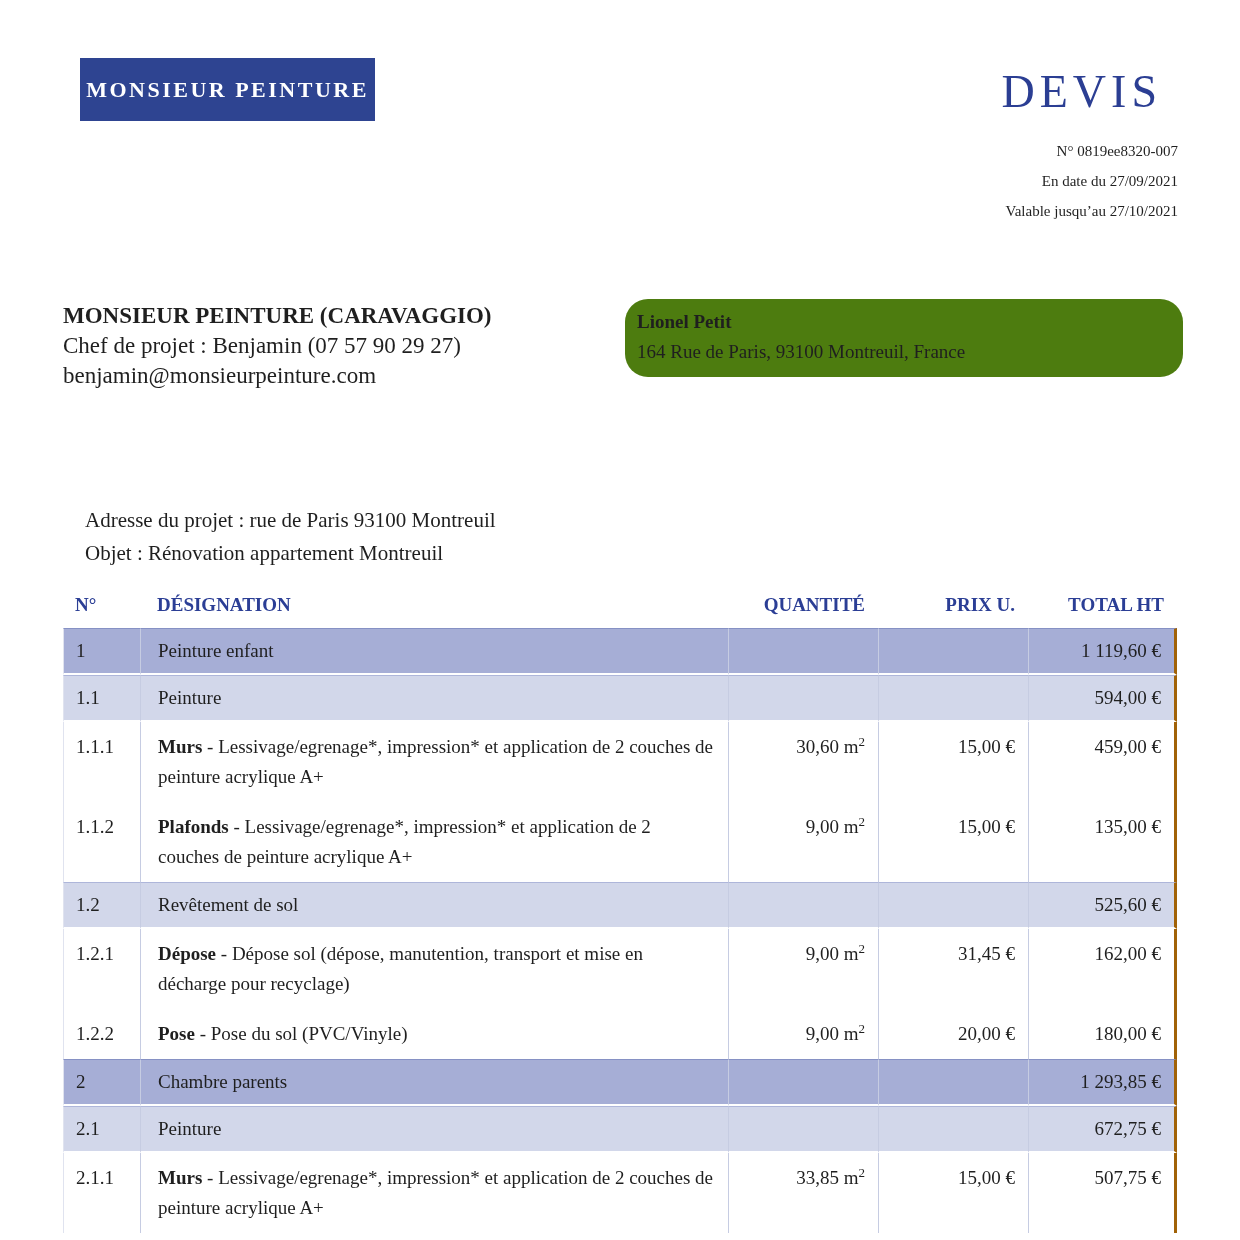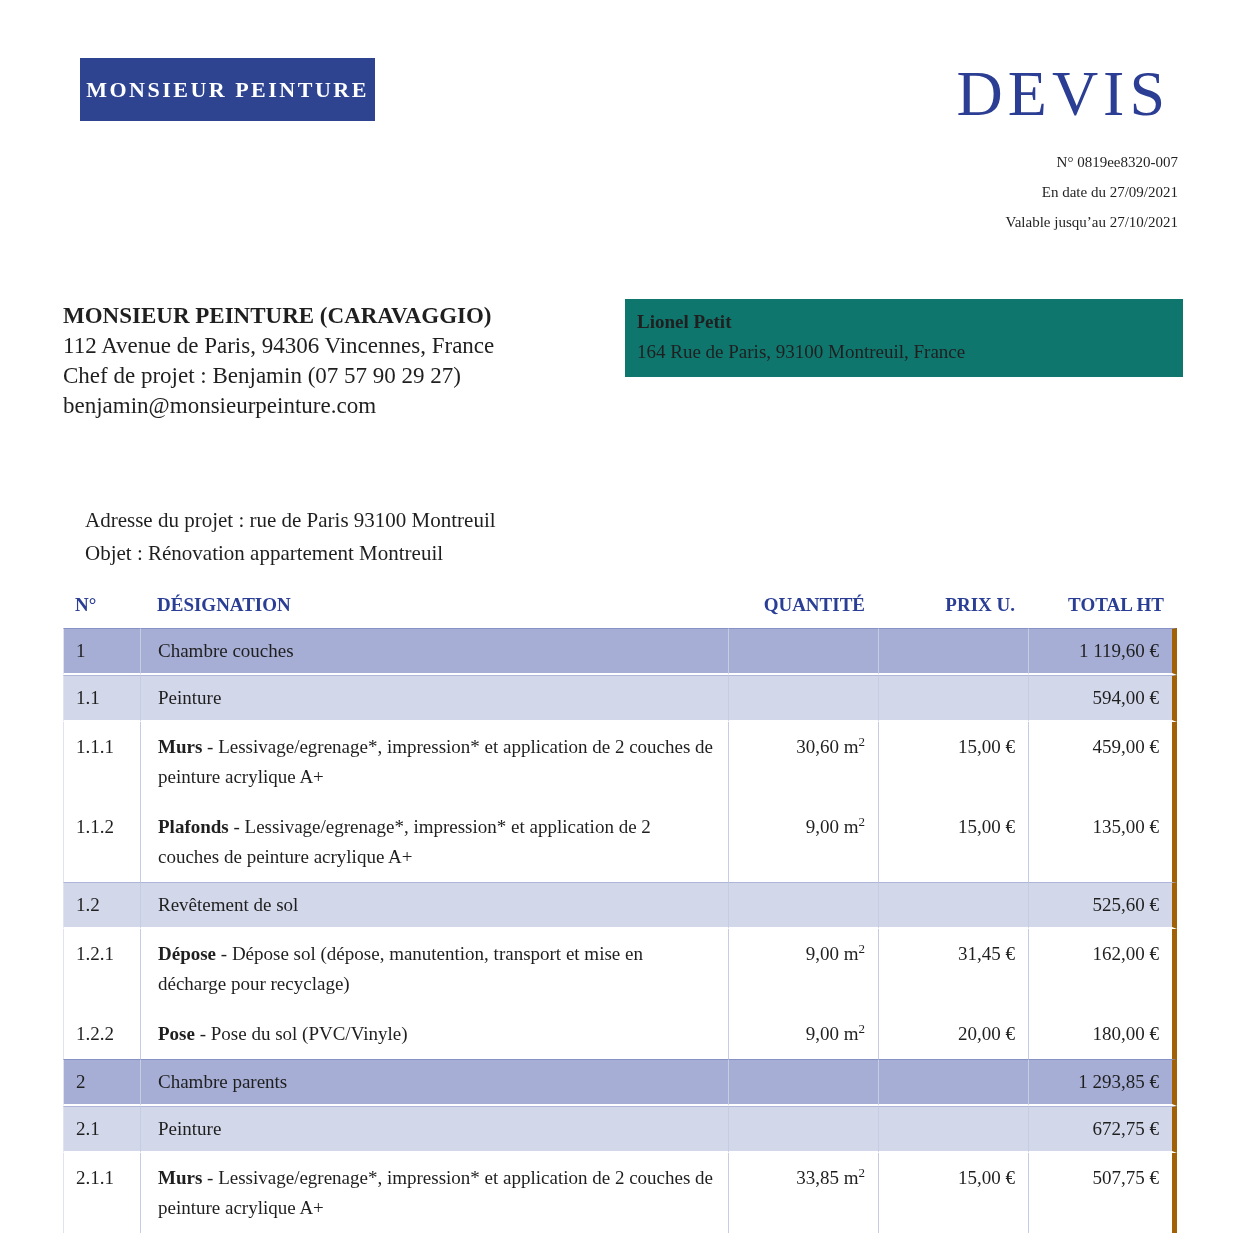--- a/index.html
+++ b/index.html
@@ -12,31 +12,31 @@
   .logo-box {
     position:absolute; left:80px; top:58px; width:295px; height:63px;
     background:#2e4491; display:flex; align-items:center; justify-content:center;
   }
   .logo-text {
     color:#ffffff; font-size:22px; font-weight:bold; letter-spacing:2.5px; white-space:nowrap;
   }
   
   .title-block { position:absolute; right:62px; top:52px; text-align:right; }
   .doc-title {
-    color:#2b3e93; font-size:64px; line-height:1.05; letter-spacing:5px;
-    font-weight:normal; margin:8px;
+    color:#2b3e93; font-size:46px; line-height:1.05; letter-spacing:5px;
+    font-weight:normal; margin:16px;
   }
   .meta { margin-top:20px; font-size:15px; line-height:30px; color:#1f1f1f; }
   
   .company-block { position:absolute; left:63px; top:301px; font-size:23px; line-height:30px; }
   .company-name { font-weight:bold; }
   
   .client-block {
     position:absolute; left:625px; top:299px; width:558px; box-sizing:border-box;
-    background:#0f766e; padding:8px 12px 10px 12px; font-size:19px; line-height:30px;
+    background:#4d7c0f; padding:8px 12px 10px 12px; font-size:19px; line-height:30px;border-radius:23px;
   }
   .client-name { font-weight:bold; }
   
   .project-block { position:absolute; left:85px; top:504px; font-size:21px; line-height:33px; }
   
   .quote-table {
     position:absolute; left:63px; top:594px; width:1114px;
     border-collapse:separate; border-spacing:0; font-size:19px; table-layout:fixed;
   }
   .quote-table th {
@@ -51,21 +51,21 @@
   td.c-qty, td.c-price, td.c-total { text-align:right; padding:7px 13px 7px 0; }
   tr.row-item td { padding-top:10px; padding-bottom:10px; }
   tr.row-section td {
     background:#a6aed6; border-top:1px solid #8691c4; border-bottom:2px solid #ffffff;
   }
   tr.row-subsection td {
     background:#d2d7ea; border-top:1px solid #aeb6da; border-bottom:2px solid #ffffff;
   }
   td.c-des, td.c-qty, td.c-price, td.c-total { border-left:1px solid #c6cce2; }
   td.c-num { border-left:1px solid #e0e3ef; }
-  td.c-total { border-right:5px solid #a16207; }
+  td.c-total { border-right:3px solid #a16207; }
   .lead { font-weight:bold;margin-top:24px; }
   td.c-qty sup { font-size:13px; line-height:0; }
 </style>
 </head>
 <body>
 
 <div id="page">
 
   <div class="logo-box">
     <span class="logo-text">MONSIEUR PEINTURE</span>
@@ -75,21 +75,20 @@
     <div class="doc-title">DEVIS</div>
     <div class="meta">
       <div>N° 0819ee8320-007</div>
       <div>En date du 27/09/2021</div>
       <div>Valable jusqu’au 27/10/2021</div>
     </div>
   </div>
 
   <div class="company-block">
     <div class="company-name">MONSIEUR PEINTURE (CARAVAGGIO)</div>
-    <div>112 Avenue de Paris, 94306 Vincennes, France</div>
     <div>Chef de projet : Benjamin (07 57 90 29 27)</div>
     <div>benjamin@monsieurpeinture.com</div>
   </div>
 
   <div class="client-block">
     <div class="client-name">Lionel Petit</div>
     <div>164 Rue de Paris, 93100 Montreuil, France</div>
   </div>
 
   <div class="project-block">
@@ -110,21 +109,21 @@
         <th class="h-num">N°</th>
         <th class="h-des">DÉSIGNATION</th>
         <th class="h-qty">QUANTITÉ</th>
         <th class="h-price">PRIX U.</th>
         <th class="h-total">TOTAL HT</th>
       </tr>
     </thead>
     <tbody>
         <tr class="row-section">
     <td class="c-num">1</td>
-    <td class="c-des"><span class="lead"></span><span>Chambre couches</span></td>
+    <td class="c-des"><span class="lead"></span><span>Peinture enfant</span></td>
     <td class="c-qty"><span></span><sup></sup></td>
     <td class="c-price"></td>
     <td class="c-total">1 119,60 €</td>
   </tr>
         <tr class="row-subsection">
     <td class="c-num">1.1</td>
     <td class="c-des"><span class="lead"></span><span>Peinture</span></td>
     <td class="c-qty"><span></span><sup></sup></td>
     <td class="c-price"></td>
     <td class="c-total">594,00 €</td>

